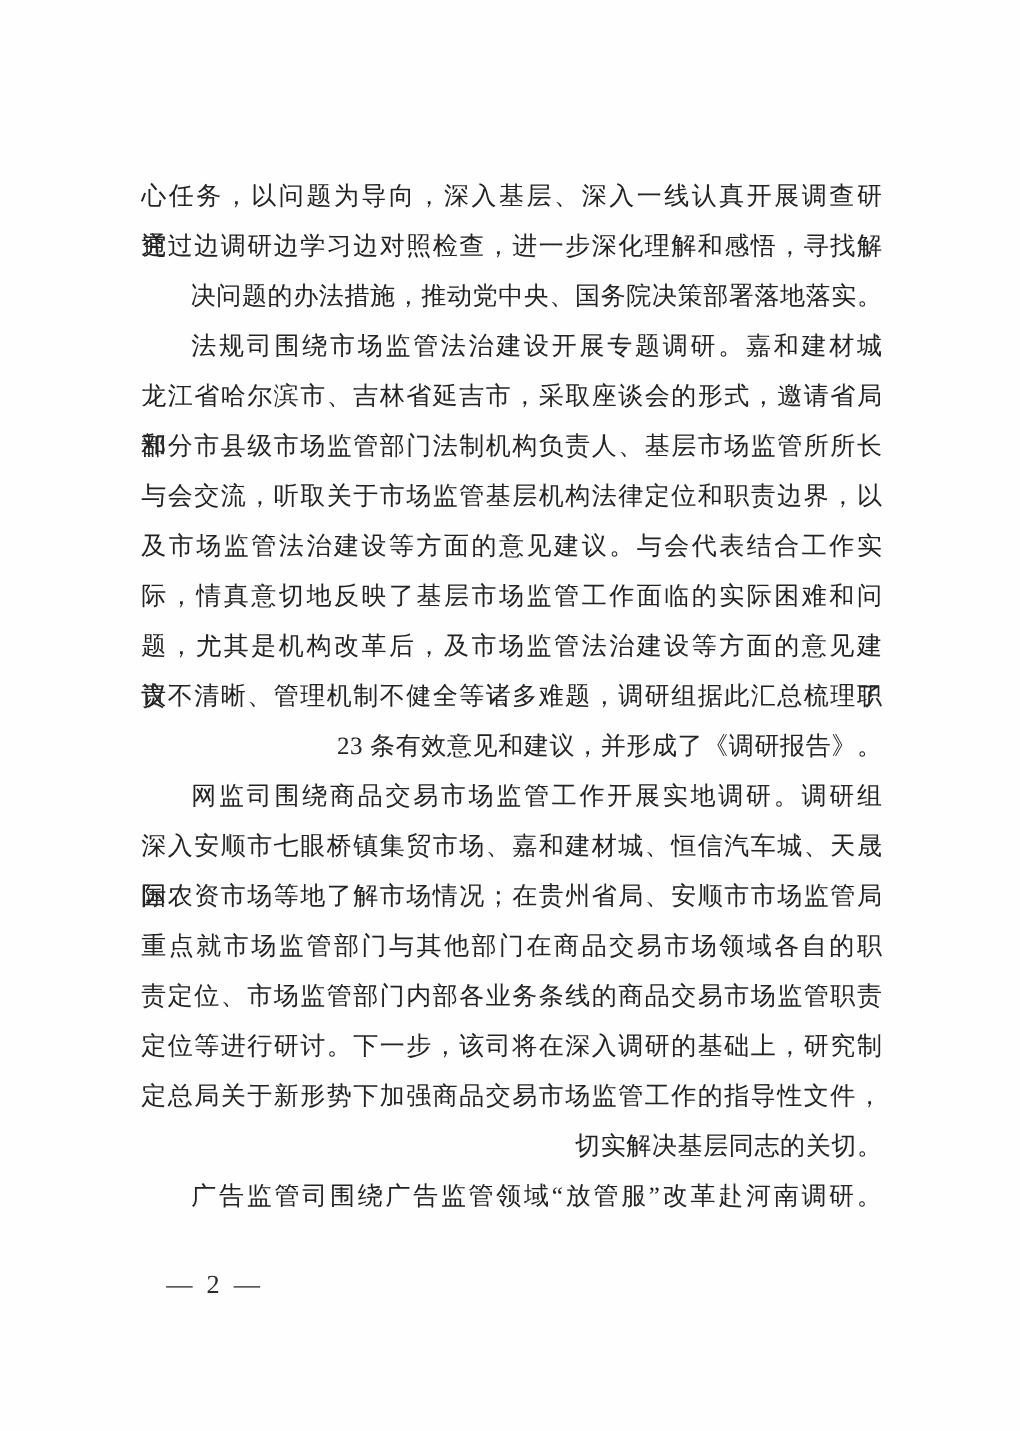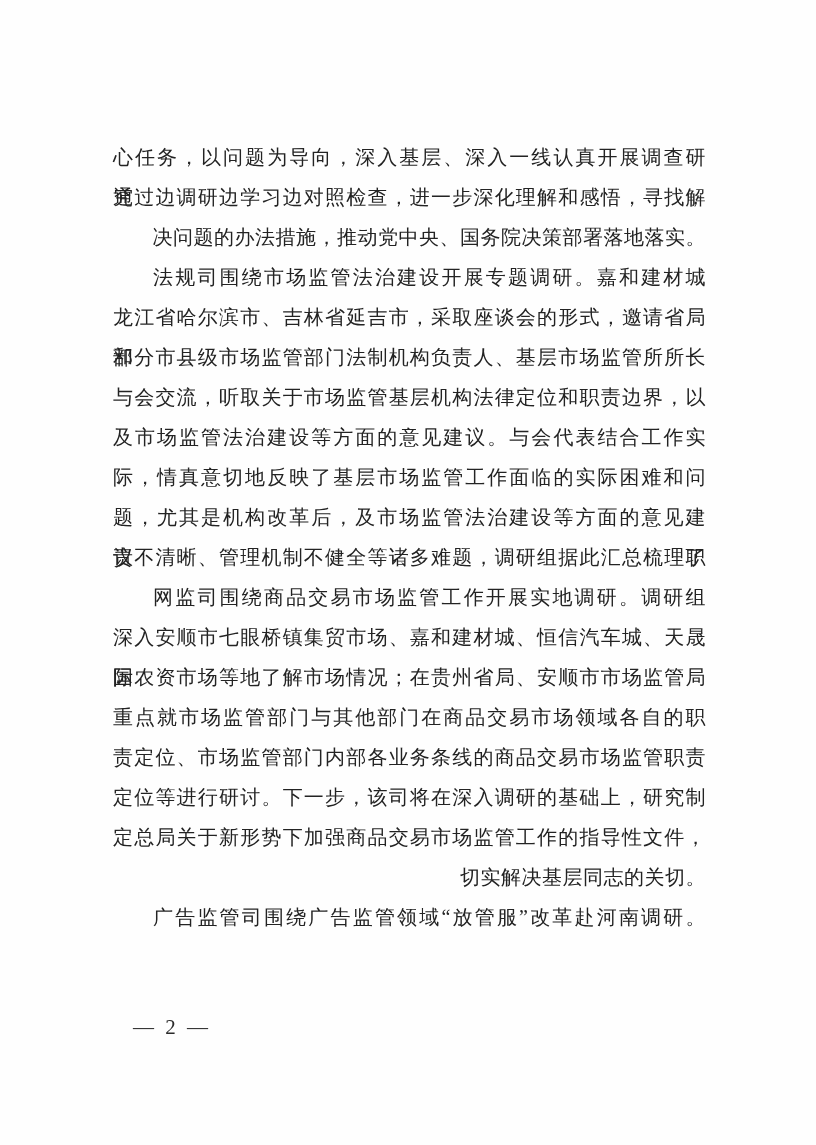--- a/index.html
+++ b/index.html
@@ -56,20 +56,21 @@
     <div class="line fill">通过边调研边学习边对照检查，进一步深化理解和感悟，寻找解</div>
     <div class="line">决问题的办法措施，推动党中央、国务院决策部署落地落实。</div>
     <div class="line fill indent">法规司围绕市场监管法治建设开展专题调研。嘉和建材城</div>
     <div class="line fill">龙江省哈尔滨市、吉林省延吉市，采取座谈会的形式，邀请省局和</div>
     <div class="line fill">部分市县级市场监管部门法制机构负责人、基层市场监管所所长</div>
     <div class="line fill">与会交流，听取关于市场监管基层机构法律定位和职责边界，以</div>
     <div class="line fill">及市场监管法治建设等方面的意见建议。与会代表结合工作实</div>
     <div class="line fill">际，情真意切地反映了基层市场监管工作面临的实际困难和问</div>
     <div class="line fill">题，尤其是机构改革后，及市场监管法治建设等方面的意见建议、职</div>
     <div class="line fill">责不清晰、管理机制不健全等诸多难题，调研组据此汇总梳理了</div>
+    <div class="line">23 条有效意见和建议，并形成了《调研报告》。</div>
     <div class="line fill indent">网监司围绕商品交易市场监管工作开展实地调研。调研组</div>
     <div class="line fill">深入安顺市七眼桥镇集贸市场、嘉和建材城、恒信汽车城、天晟国</div>
     <div class="line fill">际农资市场等地了解市场情况；在贵州省局、安顺市市场监管局</div>
     <div class="line fill">重点就市场监管部门与其他部门在商品交易市场领域各自的职</div>
     <div class="line fill">责定位、市场监管部门内部各业务条线的商品交易市场监管职责</div>
     <div class="line fill">定位等进行研讨。下一步，该司将在深入调研的基础上，研究制</div>
     <div class="line fill">定总局关于新形势下加强商品交易市场监管工作的指导性文件，</div>
     <div class="line">切实解决基层同志的关切。</div>
     <div class="line fill indent">广告监管司围绕广告监管领域“放管服”改革赴河南调研。</div>
   </div>

